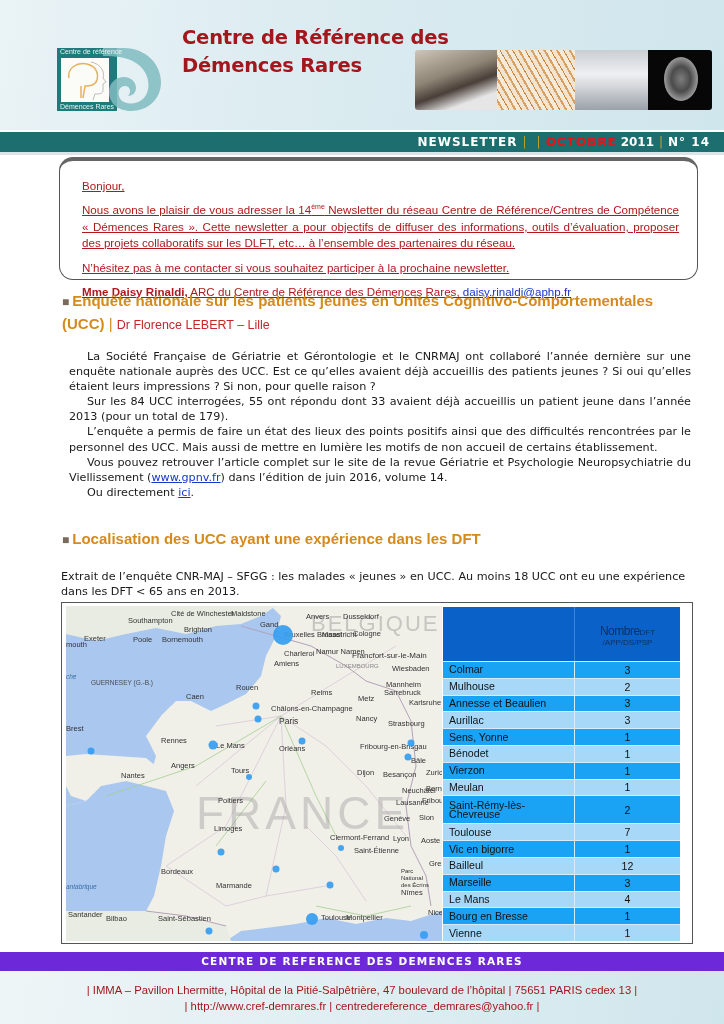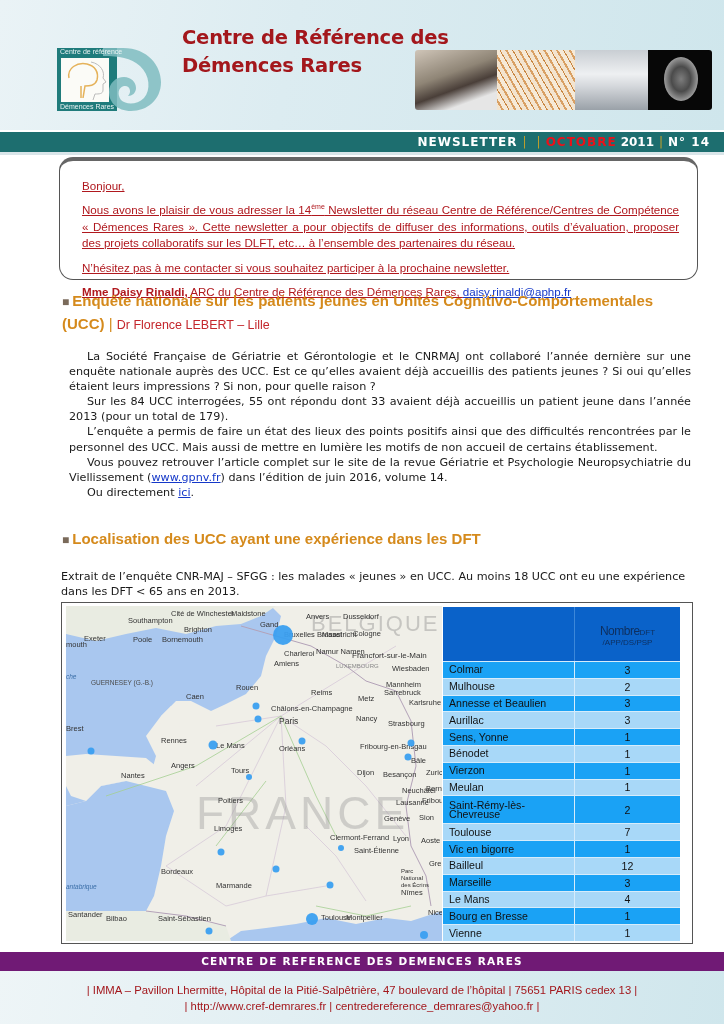--- a/index.html
+++ b/index.html
@@ -149,21 +149,21 @@
   .t-row.even { background: #a8d8f8; }
   .t-row.tall { min-height: 28px; }
   .t-row .c1 { width: 132px; padding-left: 6px; line-height: 9px; border-right: 1px solid #d6ecfb; align-self: stretch; display:flex; align-items:center; }
   .t-row .c2 { flex: 1; text-align: center; }
   .footer-bar {
     position: absolute; left: 0; top: 952px; width: 724px; height: 100px;
     background: linear-gradient(100deg, #eef5f7 0%, #dcecf1 60%, #cfe6ec 100%);
   }
   .footer-title {
     position: absolute; left: 0; top: 952px; width: 724px; height: 19px;
-    background: #701a75; color: #fff;
+    background: #6d28d9; color: #fff;
     font-family: "DejaVu Sans", sans-serif; font-weight: bold;
     font-size: 10.5px; letter-spacing: 1.2px; text-align: center; line-height: 19px;
   }
   .footer-line {
     position: absolute; left: 0; width: 724px; text-align: center;
     font-family: "Liberation Sans", sans-serif; font-size: 11.3px; color: #a3171c; margin-top: 10px;
   }
   .fl1 { top: 974px; }
   .fl2 { top: 990px; }
 </style>

